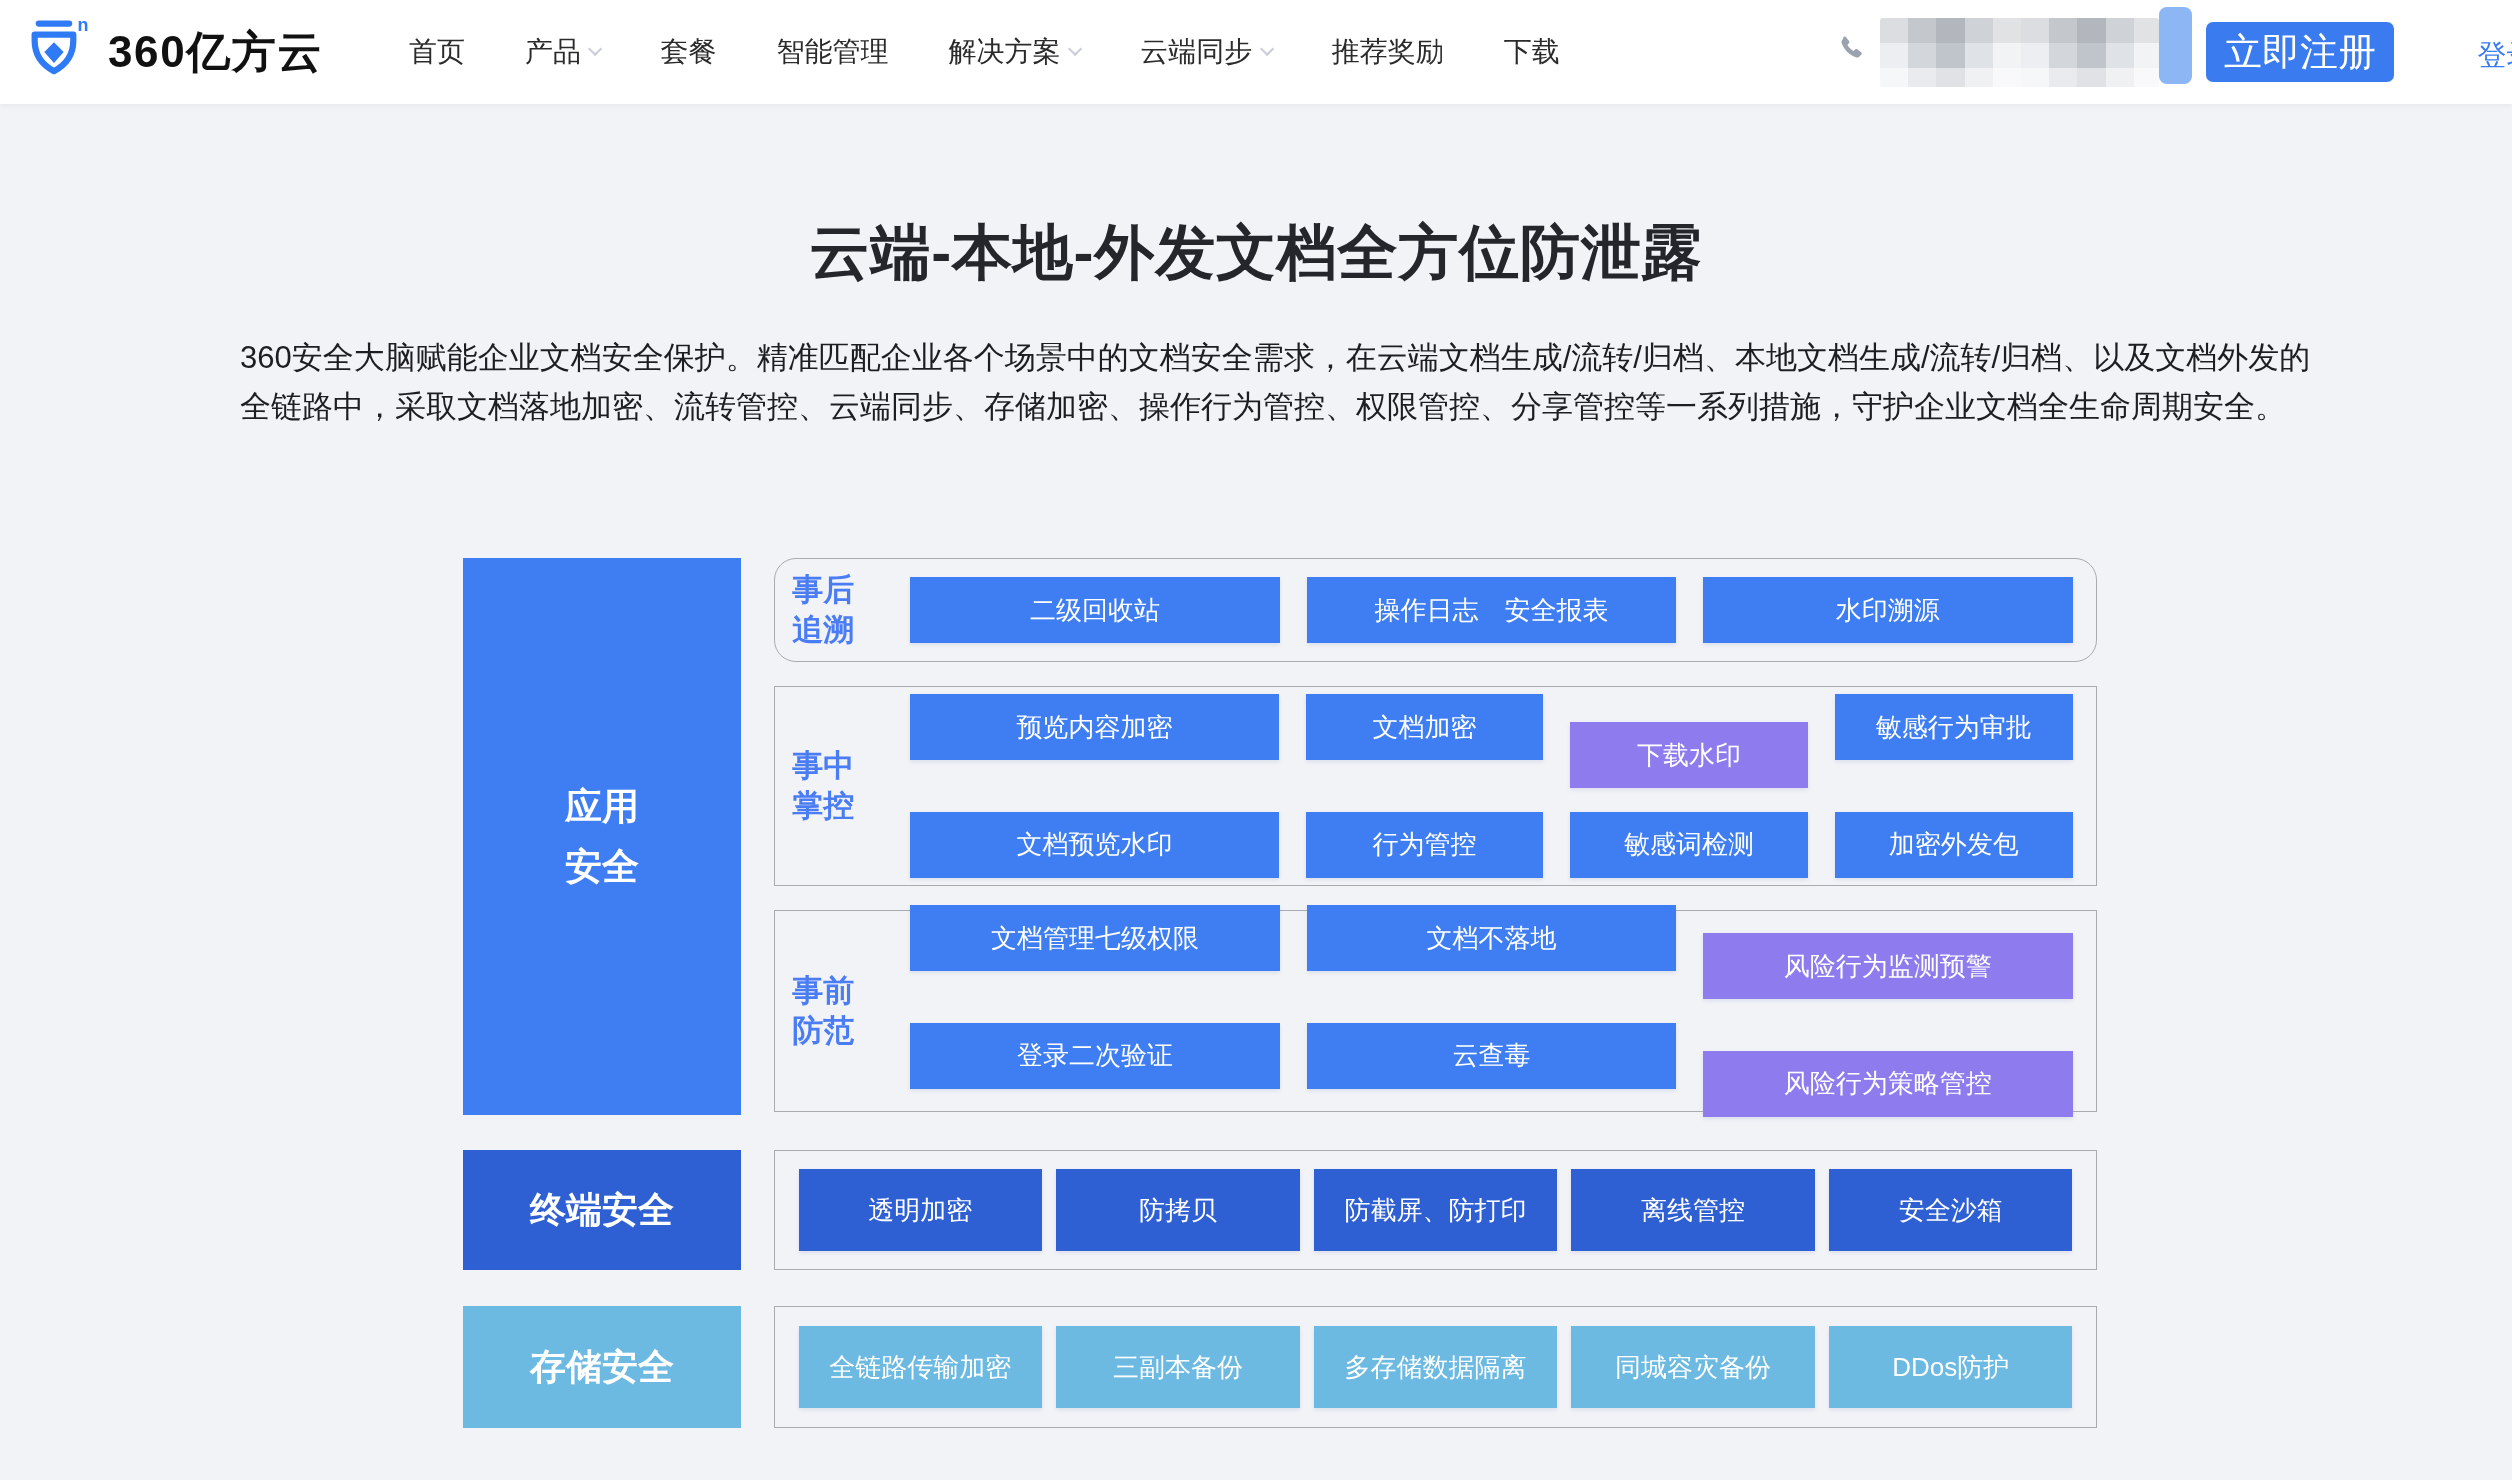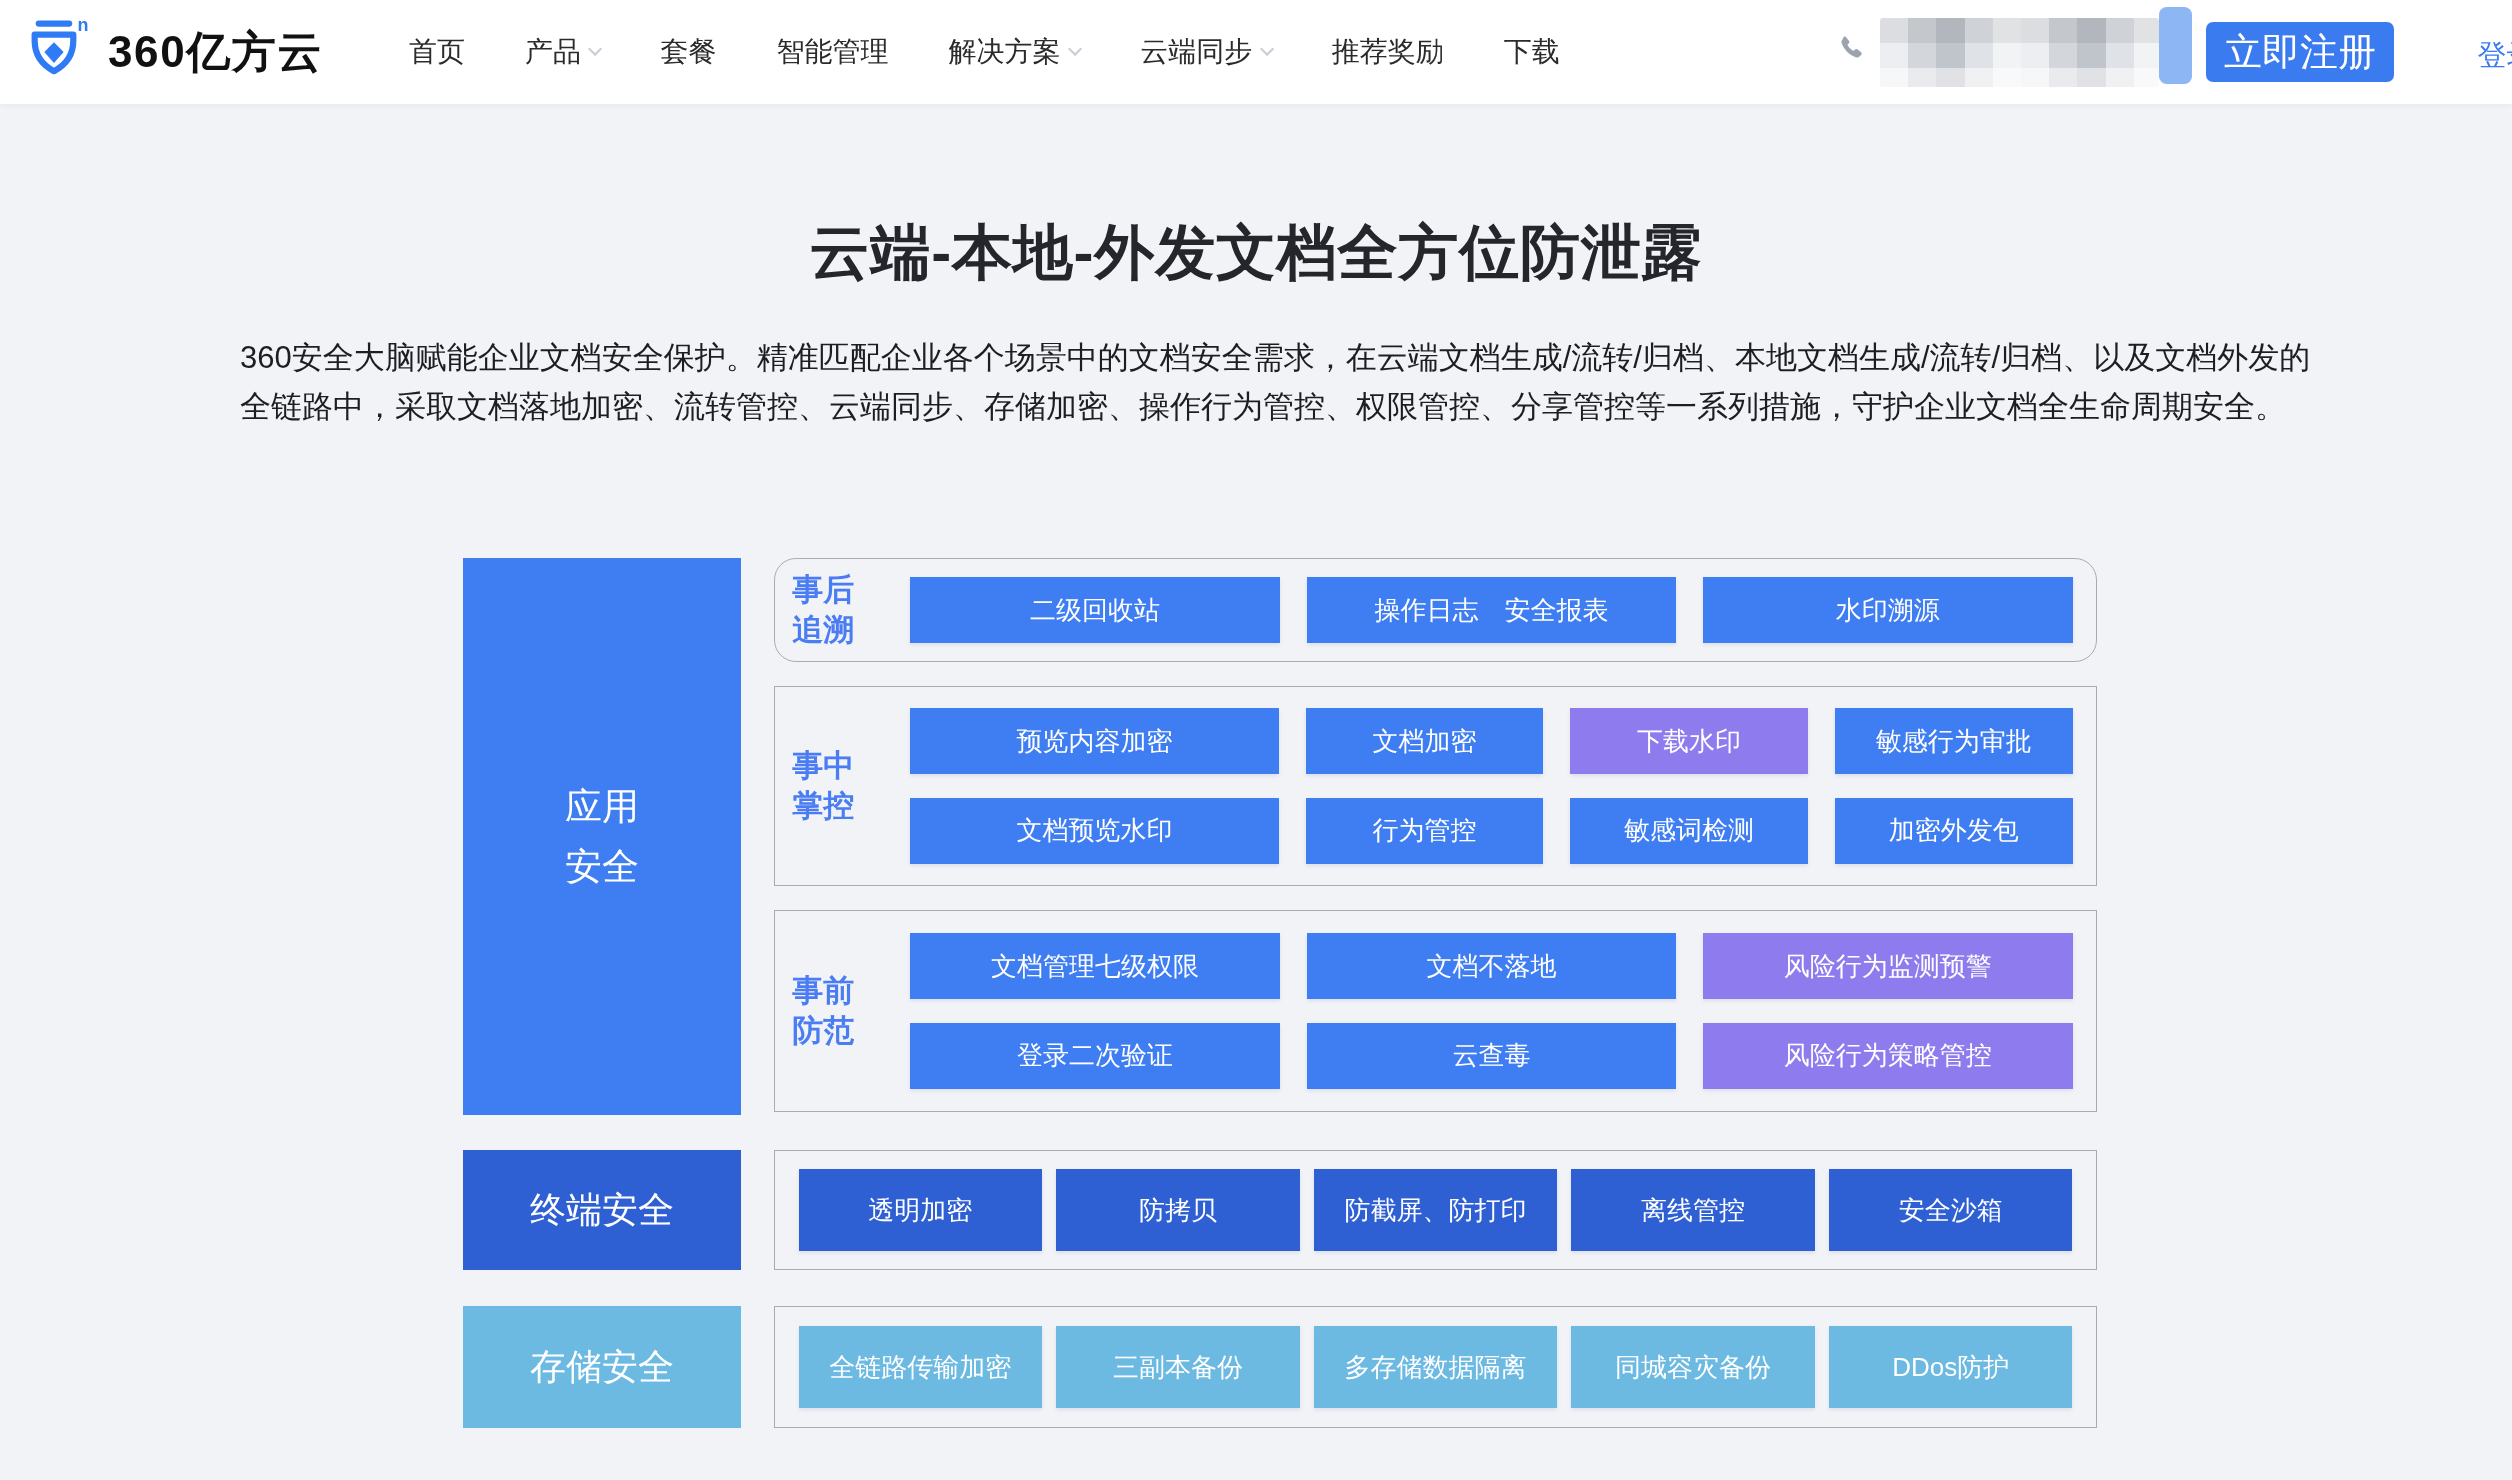--- a/index.html
+++ b/index.html
@@ -42,21 +42,21 @@
     position:absolute;top:213px;left:0;width:2512px;text-align:center;
     font-size:60px;font-weight:bold;color:#25262c;letter-spacing:0.8px;
   }
   .hero-desc{
     position:absolute;top:333px;left:240px;width:2091px;
     font-size:31px;line-height:49px;color:#1d1e22;text-align:left;
   }
   
   .diagram{position:absolute;top:558px;left:463px;width:1634px;height:871px;}
   .side{
-    position:absolute;left:0;width:278px;color:#fff;font-weight:normal;text-align:center;
+    position:absolute;left:0;width:278px;color:#fff;font-weight:bold;text-align:center;
     display:flex;align-items:center;justify-content:center;
   }
   .side.app{top:0;height:557px;background:var(--blue);font-size:37px;line-height:1.6;white-space:pre-line;}
   .side.terminal{top:592px;height:120px;background:var(--dark-blue);font-size:36px;}
   .side.storage{top:748px;height:122px;background:var(--light-blue);font-size:36px;}
   .group{
     position:absolute;left:311px;width:1323px;border:1.6px solid var(--border);
     display:flex;align-items:center;background:transparent;
   }
   .g1{top:0;height:104px;border-radius:22px;}
@@ -72,21 +72,21 @@
   .g4 .rows,.g5 .rows{margin:0 23.5px;}
   .btn-row{display:flex;gap:27px;}
   .g4 .btn-row,.g5 .btn-row{gap:14px;}
   .btn{
     flex:1;height:66px;display:flex;align-items:center;justify-content:center;
     color:#fff;font-size:26px;white-space:nowrap;box-shadow:0 2.4px 3.9px rgba(30,60,140,.10);
   }
   .btn.wide{flex:1.55;}
   .g4 .btn,.g5 .btn{height:82px;}
   [data-variant="blue"]{background:var(--blue);}
-  [data-variant="purple"]{background:var(--purple);}
+  [data-variant="purple"]{background:var(--purple);margin-top:28px;}
   [data-variant="dark"]{background:var(--dark-blue);}
   [data-variant="light"]{background:var(--light-blue);}
 </style>
 </head>
 <body>
 
 <div class="header">
   <div class="logo">
     <span>
       <svg width="69" height="69" viewBox="0 0 100 100">

